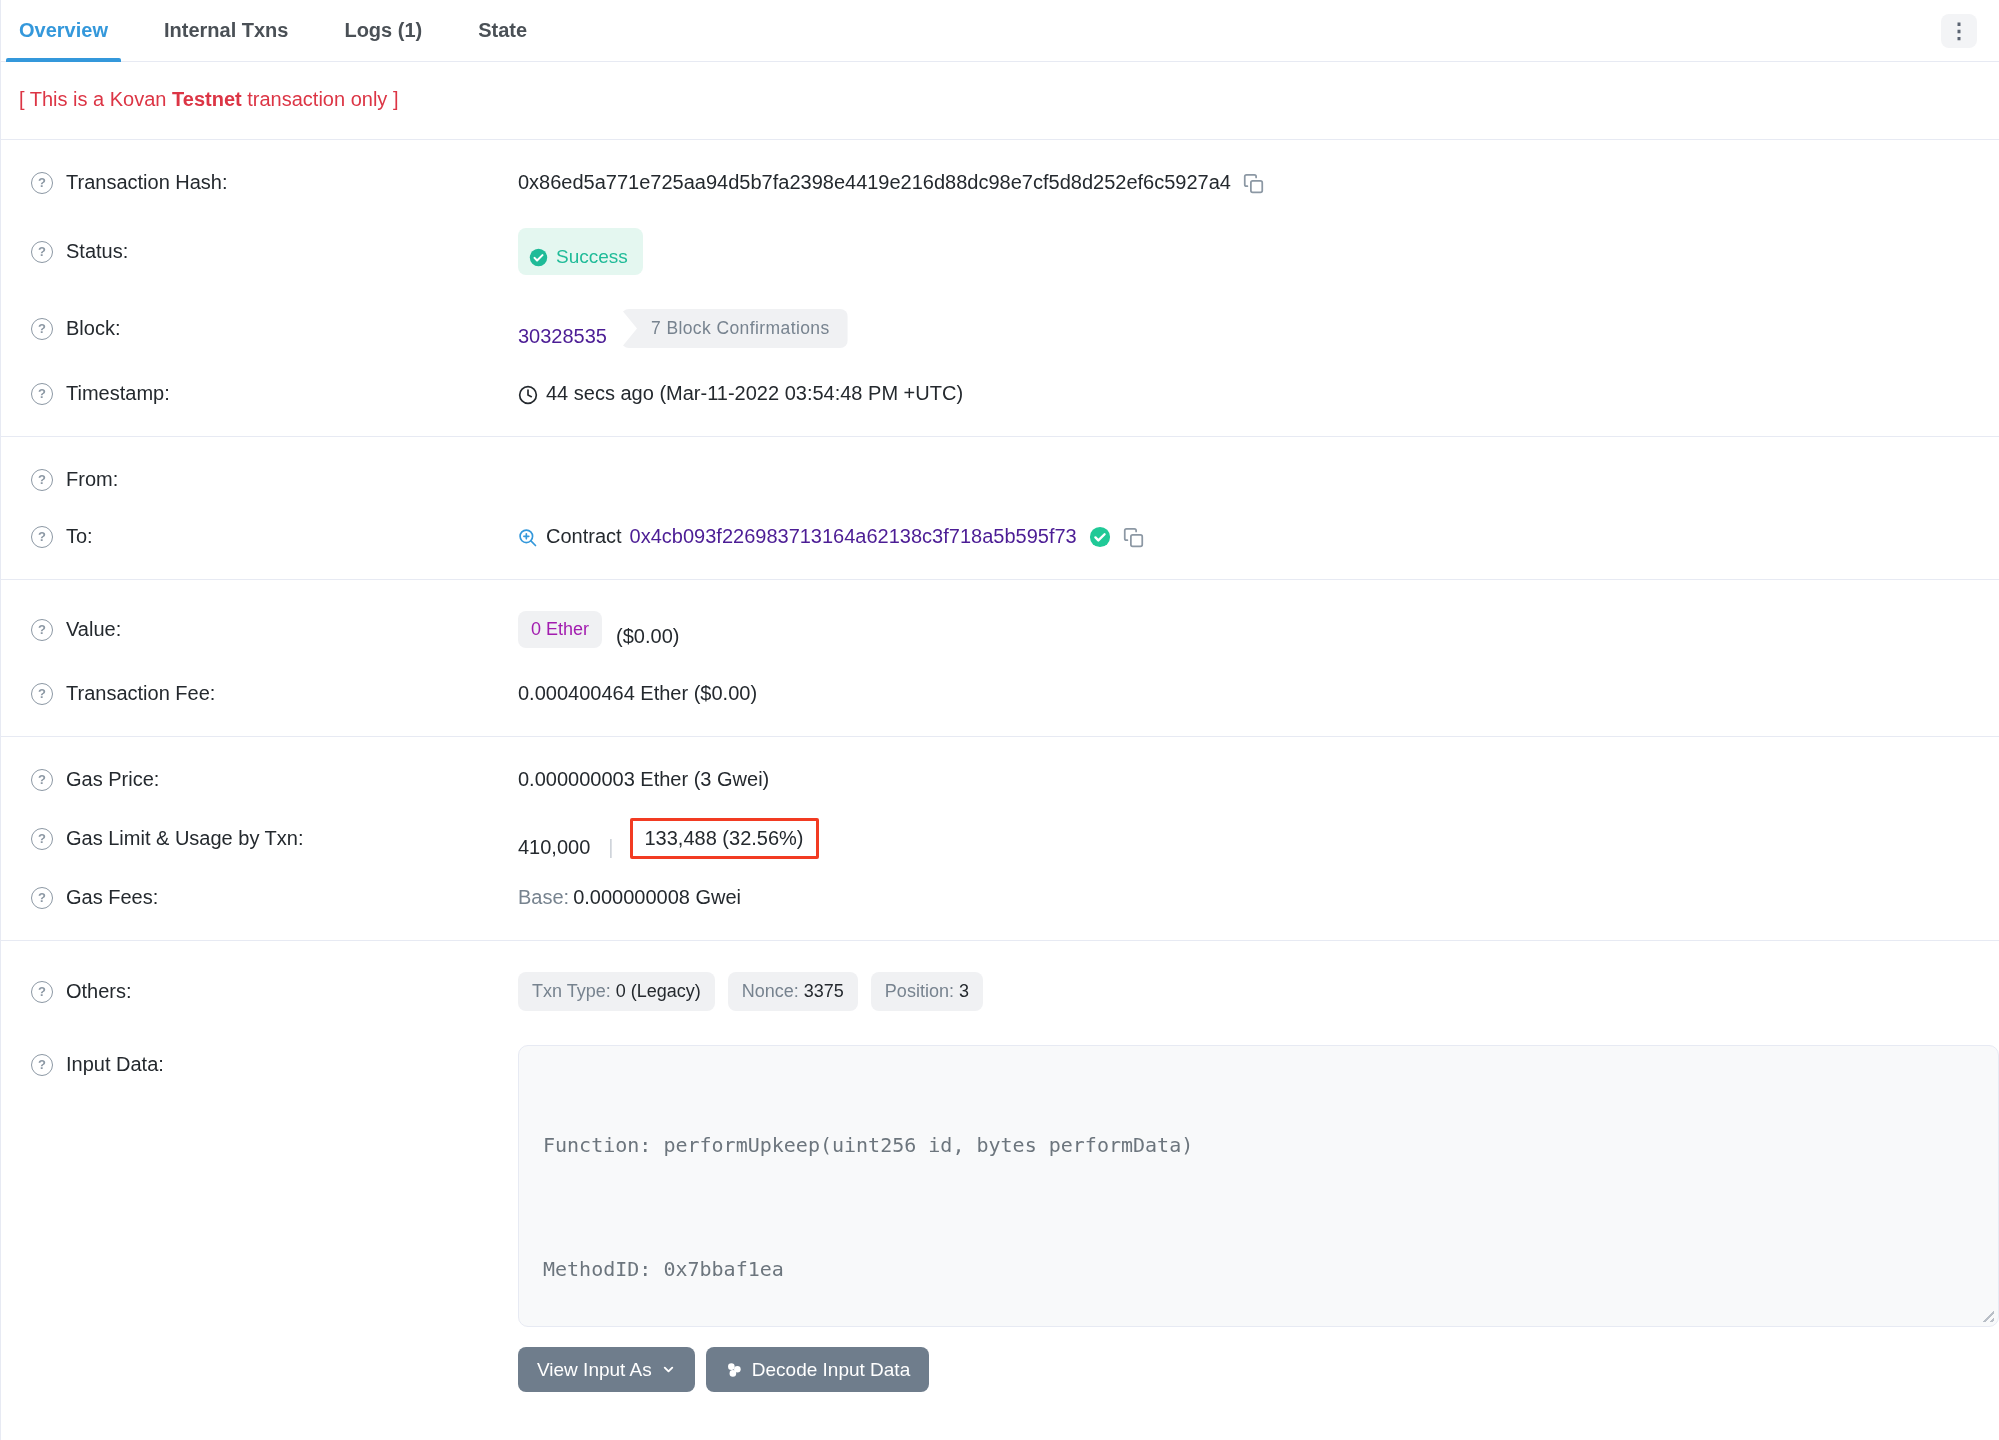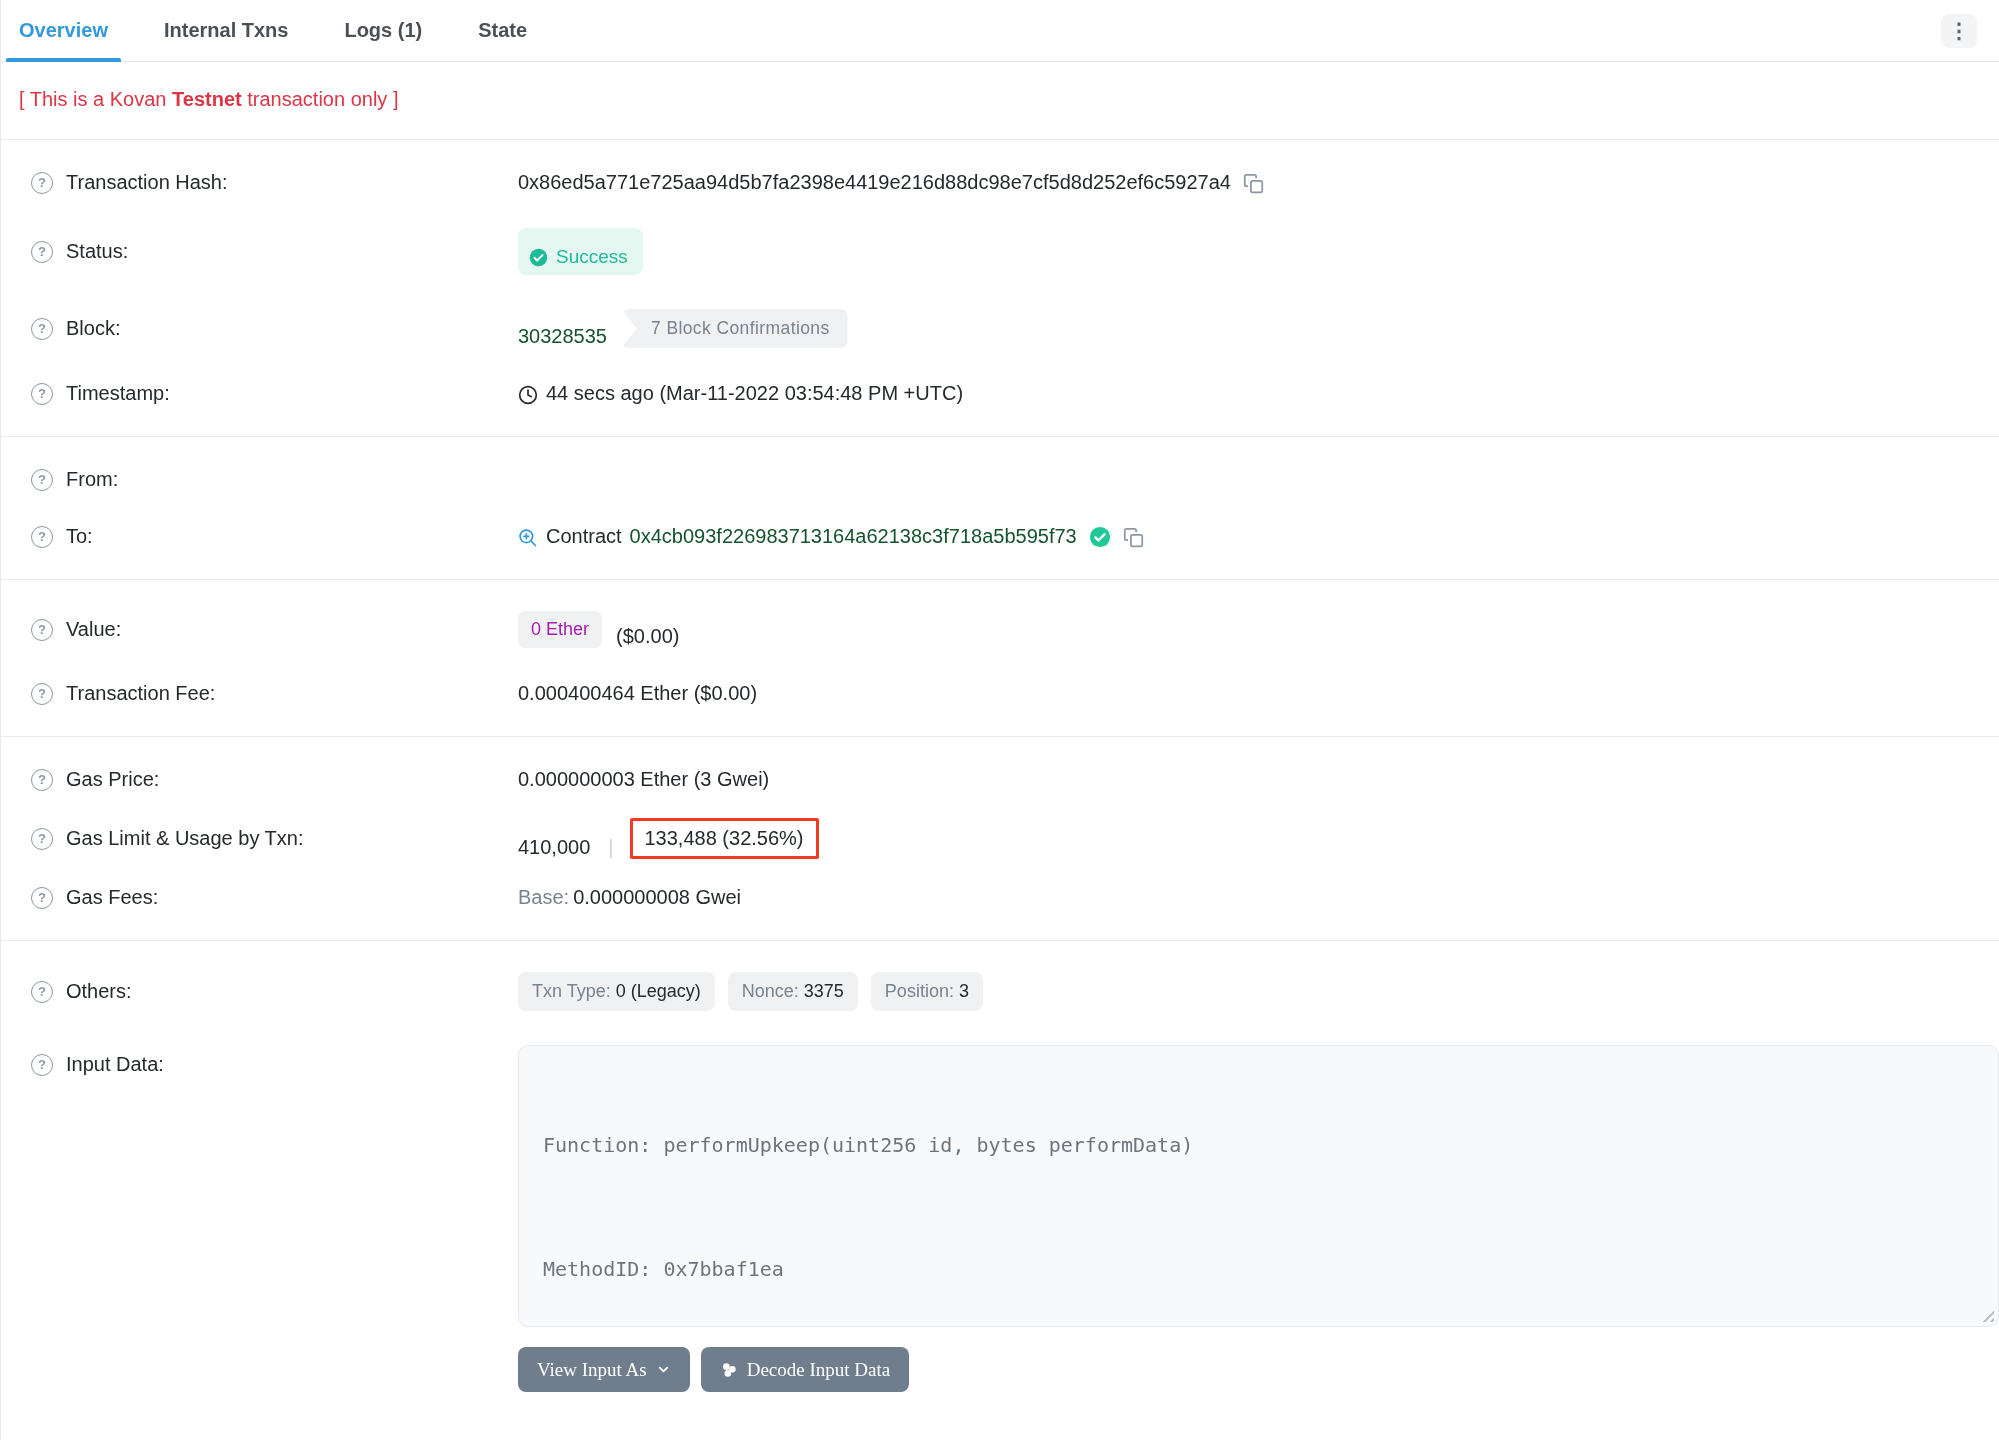--- a/index.html
+++ b/index.html
@@ -29,21 +29,21 @@
   .row.top { align-items:flex-start; }
   .row-label { flex:none; width:517px; display:flex; align-items:center; gap:13px; padding-left:30px; font-size:20px; color:#24292e; }
   .row.top .row-label { padding-top:8px; }
   .row-value { flex:1; display:flex; align-items:flex-end; font-size:20px; color:#24292e; min-width:0; }
 
   .help { flex:none; width:22px; height:22px; border:1.5px solid #8c98a4; border-radius:50%; color:#8c98a4;
           font-size:13px; font-weight:700; display:flex; align-items:center; justify-content:center; }
 
   .icon-btn { display:inline-flex; align-items:center; margin-left:12px; cursor:pointer; }
 
-  a.link { color:#14532d; text-decoration:none; cursor:pointer; }
+  a.link { color:#4c1d95; text-decoration:none; cursor:pointer; }
 
   
   .badge-success { display:inline-flex; align-items:center; gap:8px; background:#e4f7f0; color:#1fbb98;
                    font-size:19px; font-weight:500; padding:18px 15px 7px 11px; border-radius:8px; }
 
   
   .badge-confirm { margin-left:14px; background:#f0f1f3; color:#77838f; font-size:17.5px; letter-spacing:.4px;
                    padding:9px 18px 9px 30px; border-radius:8px;
                    clip-path:polygon(0 0, 100% 0, 100% 100%, 0 100%, 16px 50%); }
 
@@ -61,21 +61,21 @@
   .input-box { position:relative; margin-right:47px; width:100%; height:282px; overflow:hidden;
                background:#f8f9fa; border:1px solid #e7eaf3; border-radius:10px; padding:22px 24px;
                font-family:"DejaVu Sans Mono", monospace; font-size:20px; line-height:31px; color:#6c757d; white-space:pre; }
   .input-box .fn-line { margin-bottom:31px; }
   .resize-grip { position:absolute; right:4px; bottom:4px; width:15px; height:15px;
                  background:repeating-linear-gradient(135deg, transparent 0 3px, #b9bfc7 3px 5px);
                  clip-path:polygon(100% 0, 100% 100%, 0 100%); cursor:nwse-resize; }
 
   .btn-row { display:flex; gap:11px; margin-top:20px; }
   .btn { display:inline-flex; align-items:center; gap:9px; height:45px; padding:0 19px; border:none; border-radius:8px;
-         background:#6f7d8c; color:#fff; font-size:19px; font-family:Liberation Serif, serif; cursor:pointer; }
+         background:#6f7d8c; color:#fff; font-size:19px; font-family:Liberation Sans, sans-serif; cursor:pointer; }
 
   svg { flex:none; } .mr8 { margin-right:8px; }
 </style>
 </head>
 <body>
 
 <div class="card">
 
   <div class="tabbar">
     <div class="tab active">Overview</div>

